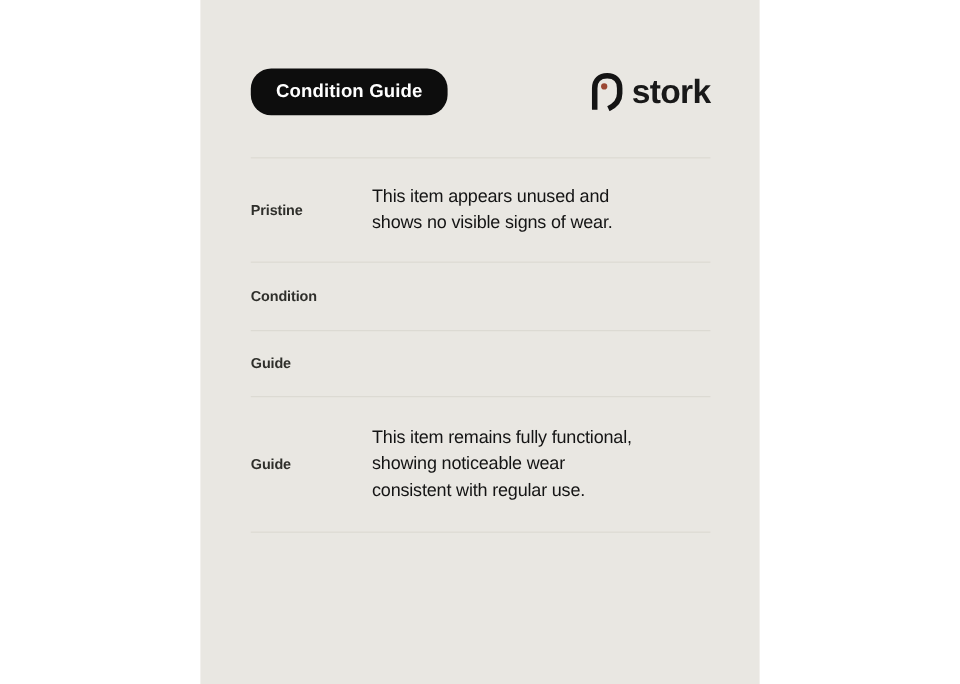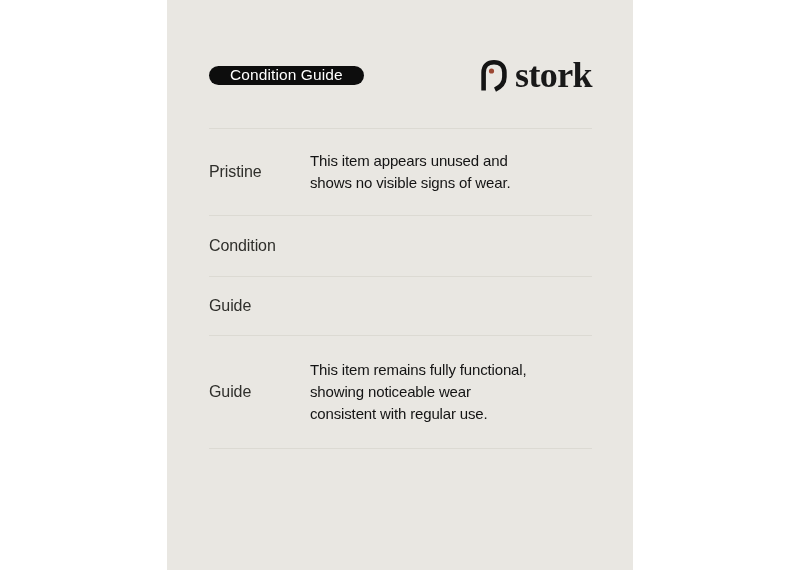--- a/index.html
+++ b/index.html
@@ -19,59 +19,58 @@
   }
   .header {
     margin-top: 57px;
     display: flex;
     justify-content: space-between;
     align-items: center;
   }
   .badge {
     background: #0d0d0d;
     color: #ffffff;
-    height: 19px;
+    height: 39px;
     padding: 0 21px;
     border-radius: 17px;
     display: inline-flex;
     align-items: center;
     font-size: 15.5px;
-    font-weight: 400;
+    font-weight: 700;
     letter-spacing: 0.1px;
     white-space: nowrap;
   }
   .brand {
     display: flex;
     align-items: center;
     gap: 6px;
   }
   .brand svg { width: 30px; height: 33px; display: block; }
   .brand-name {
-    font-size: 36px;
+    font-size: 28px;
     font-weight: 600;
     color: #191919;
     letter-spacing: -0.6px;
     line-height: 1;
-    font-family: Liberation Serif, serif;
   }
   .table { margin-top: 35px; }
   .row {
     display: flex;
     align-items: center;
     border-top: 1px solid #dcdad3;
     padding: 21px 0;
   }
   .row.lines-3 { padding: 20px 0; }
   .row.lines-3.tall { padding: 23px 0; }
   .row:last-child { border-bottom: 1px solid #dcdad3; }
   .row-label {
     width: 101px;
     flex: none;
-    font-size: 16px;
-    font-weight: 400;
+    font-size: 12px;
+    font-weight: 700;
     color: #2f2f2b;
     letter-spacing: -0.1px;
   }
   .row-desc {
     font-size: 15px;
     line-height: 22px;
     font-weight: 500;
     color: #141414;
     letter-spacing: -0.15px;
   }

